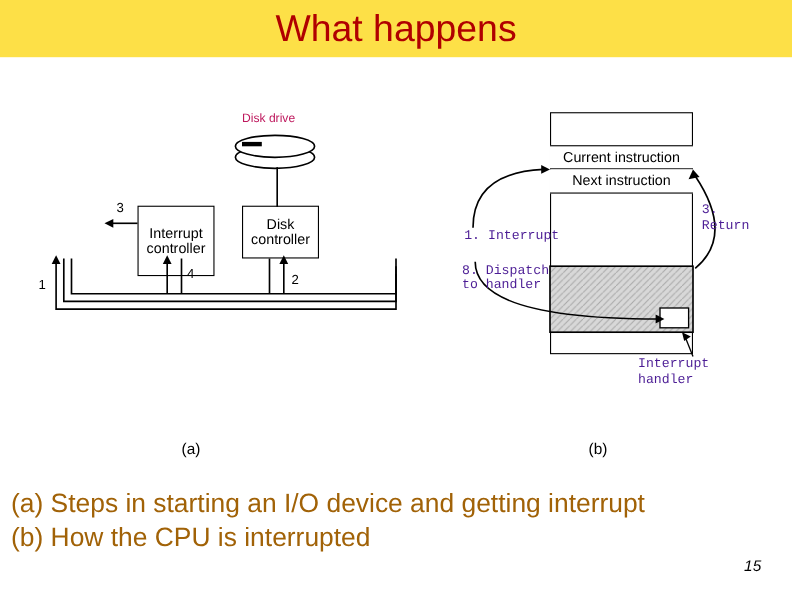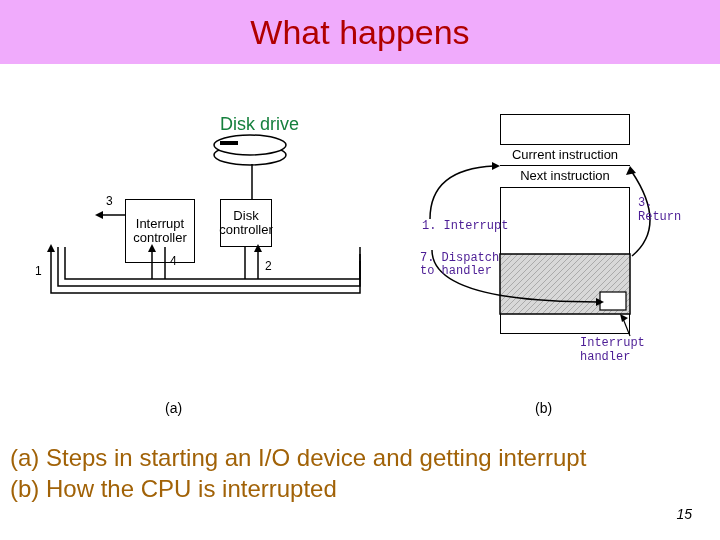--- a/index.html
+++ b/index.html
@@ -5,23 +5,23 @@
   * { box-sizing: border-box; margin: 0; padding: 0; }
   body {
     width: 720px;
     height: 540px;
     background: #ffffff;
     font-family: "Comic Sans MS", cursive, sans-serif;
     position: relative;
     overflow: hidden;
   }
   .title-bar {
-    background: #f0abfc;
+    background: #fde047;
     width: 100%;
-    height: 64px;
+    height: 52px;
     display: flex;
     align-items: center;
     justify-content: center;
   }
   .title {
     font-size: 34px;
     color: #b00000;
     font-weight: normal;
   }
   .figure-area {
@@ -52,22 +52,22 @@
     align-items: center;
     justify-content: center;
     font-family: Arial, sans-serif;
     font-size: 13px;
     line-height: 1.1;
     text-align: center;
   }
   .label {
     position: absolute;
     font-family: Arial, sans-serif;
-    font-size: 18px;
-    color: #15803d;
+    font-size: 11px;
+    color: #be185d;
   }
   .slabel {
     position: absolute;
     font-family: Liberation Mono, monospace;
     font-size: 12px;
     color: #4c1d95;
   }
   .num {
     position: absolute;
     font-family: Arial, sans-serif;
@@ -120,21 +120,21 @@
       <ellipse cx="40" cy="13" rx="36" ry="10" fill="#fff" stroke="#000" stroke-width="1.5"></ellipse>
       <rect x="10" y="9" width="18" height="4" fill="#000"></rect>
     </svg>
 
 
     <div class="box" style="left:95px; top:85px; width:70px; height:64px;">
       <span>Interrupt</span>
       <span>controller</span>
     </div>
 
-    <div class="box" style="left:190px; top:85px; width:52px; height:48px;">
+    <div class="box" style="left:190px; top:85px; width:70px; height:48px;">
       <span>Disk</span>
       <span>controller</span>
     </div>
 
     <div class="num" style="left:76px; top:80px;">3</div>
     <svg class="wire" style="left:65px; top:95px;" width="30" height="12">
       <line x1="30" y1="6" x2="6" y2="6" stroke="#000" stroke-width="1.5"></line>
       <polygon points="0,6 8,2 8,10" fill="#000"></polygon>
     </svg>
 
@@ -194,21 +194,21 @@
       <path d="M 10 60 Q 10 10 74 7" fill="none" stroke="#000" stroke-width="1.5"></path>
       <polygon points="80,7 72,3 72,11" fill="#000"></polygon>
     </svg>
     <div class="slabel" style="left:2px; top:105px;">1. Interrupt</div>
 
     <svg class="wire" style="left:0px; top:130px;" width="185" height="70">
       <path d="M 12 6 Q 12 58 178 58" fill="none" stroke="#000" stroke-width="1.5"></path>
       <polygon points="184,58 176,54 176,62" fill="#000"></polygon>
     </svg>
     <div class="slabel" style="left:0px; top:138px; text-align:left; line-height:1.1;">
-      <span>7. Dispatch</span><br>
+      <span>8. Dispatch</span><br>
       <span>to handler</span>
     </div>
 
     <svg class="wire" style="left:208px; top:52px;" width="50" height="95">
       <path d="M 4 90 Q 40 60 4 6" fill="none" stroke="#000" stroke-width="1.5"></path>
       <polygon points="2,0 -2,9 8,7" fill="#000"></polygon>
     </svg>
     <div class="slabel" style="left:218px; top:82px;">3. Return</div>
 
     <div class="slabel" style="left:160px; top:222px;">Interrupt handler</div>

